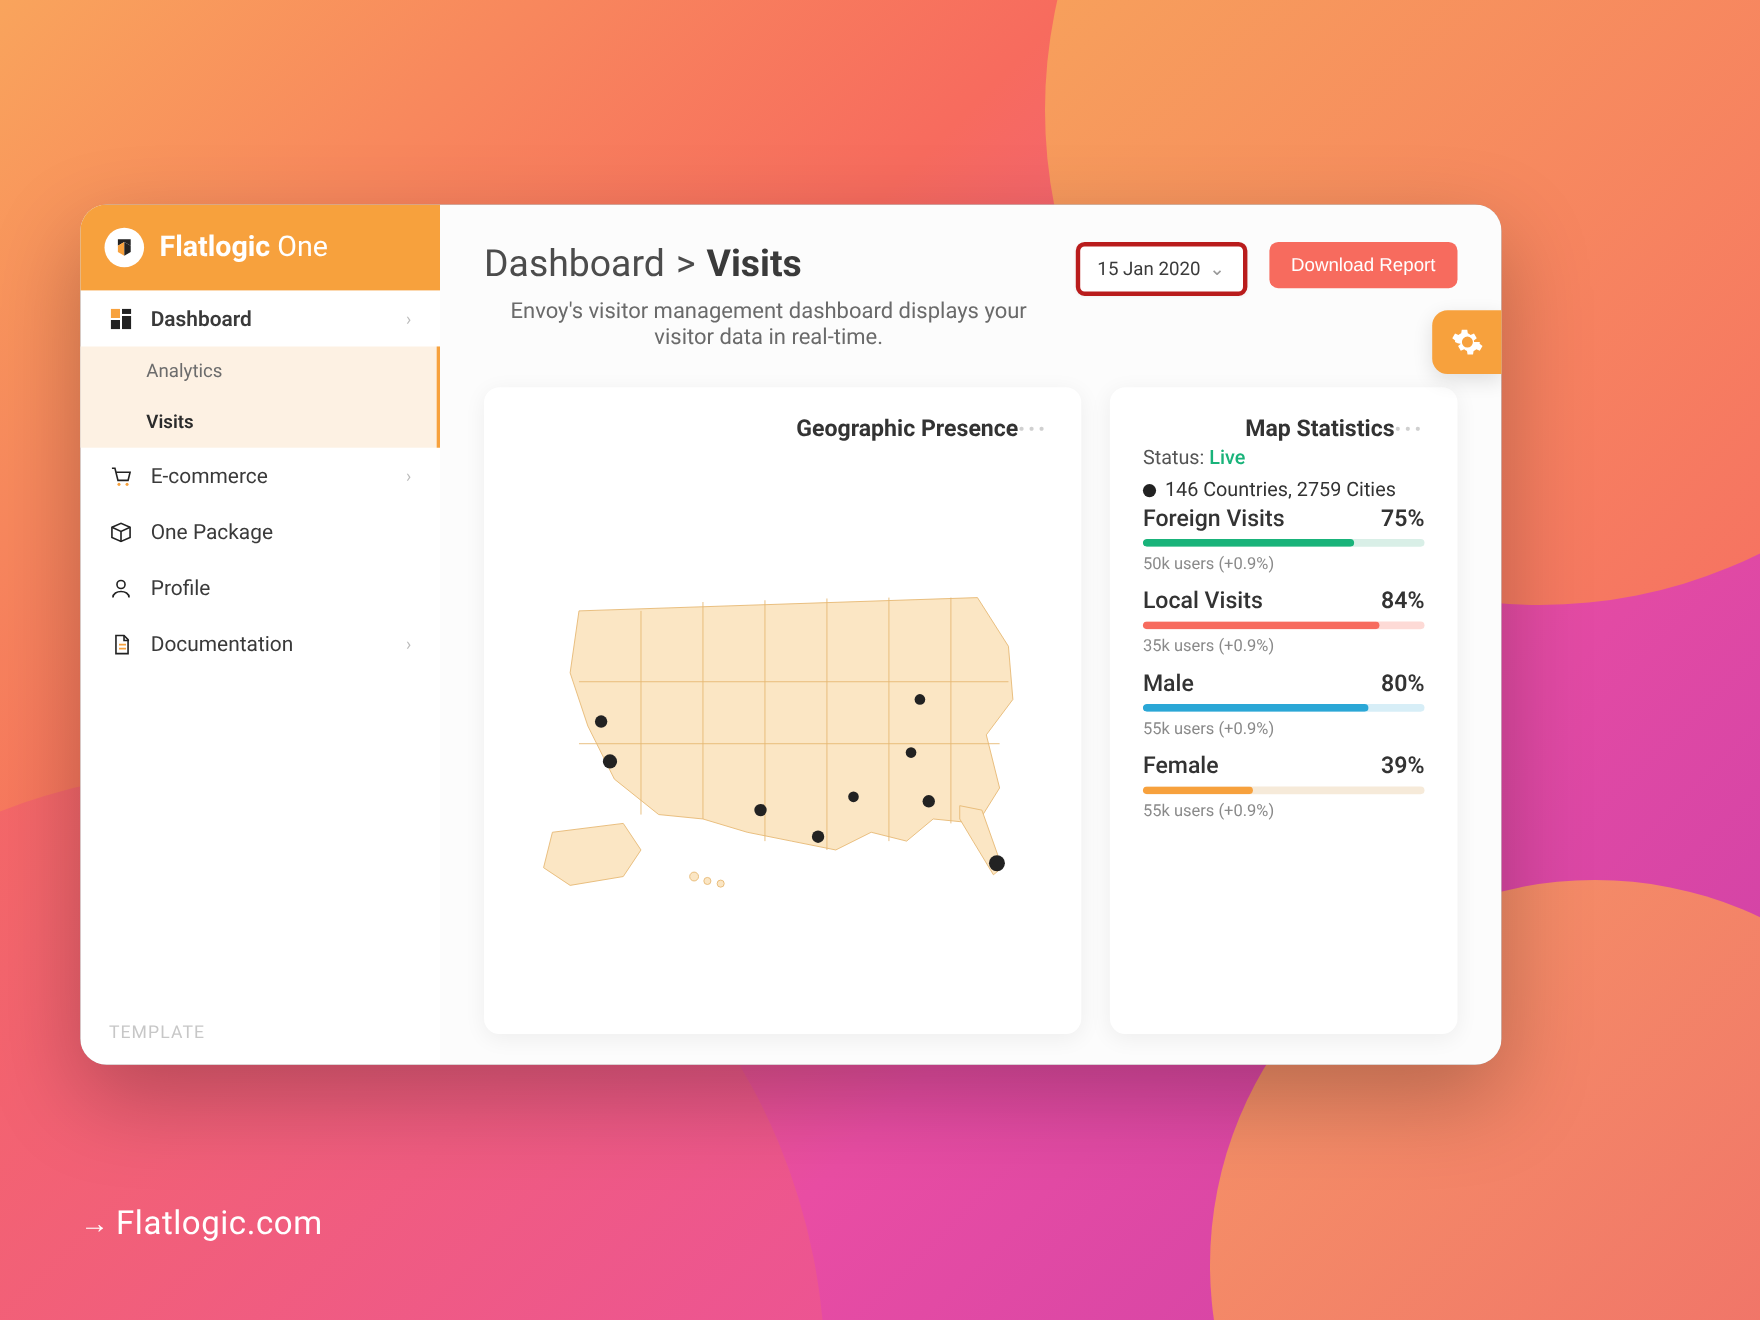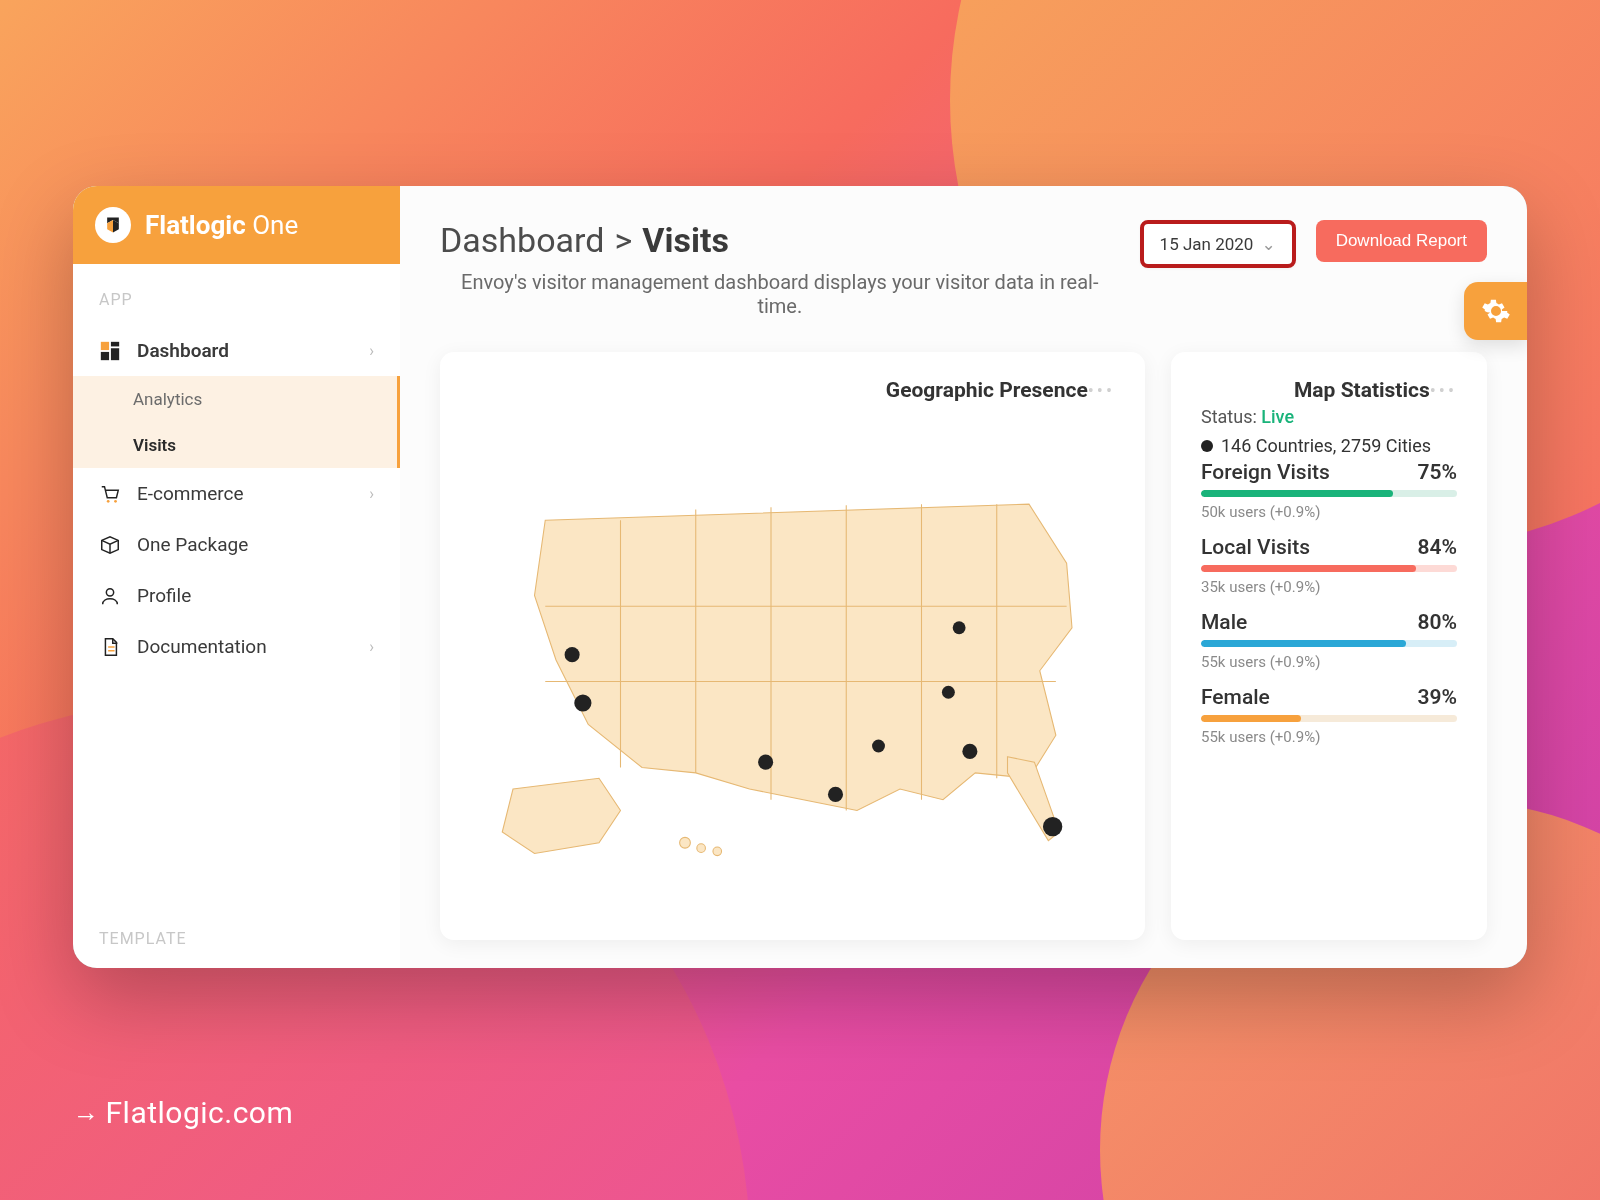--- a/index.html
+++ b/index.html
@@ -7,21 +7,21 @@
   font-family: -apple-system, BlinkMacSystemFont, "Segoe UI", Roboto, Helvetica, Arial, sans-serif;
   width: 1600px; height: 1200px;
   background: linear-gradient(135deg, #f9a45c 0%, #f76b5e 35%, #e94da3 65%, #c93fa8 100%);
   position: relative; overflow: hidden;
 }
 .bg-shape1 { position:absolute; width:900px; height:900px; border-radius:50%; background: linear-gradient(135deg,#f7b05b,#f76b5e); top:-350px; right:-250px; opacity:0.95;}
 .bg-shape2 { position:absolute; width:1100px; height:1100px; border-radius:50%; background: linear-gradient(135deg,#f76b5e,#e94da3); bottom:-600px; left:-350px; opacity:0.9;}
 .bg-shape3 { position:absolute; width:700px; height:700px; border-radius:50%; background: linear-gradient(135deg,#f9a45c,#f76b5e); bottom:-300px; right:-200px; opacity:0.85;}
 
 .window {
-  position:absolute; top:186px; left:73px; width:1454px; height:782px;
+  position:absolute; top:186px; left:73px; width:1292px; height:782px;
   background:#a3a3a3; border-radius:24px; box-shadow: 0 30px 80px rgba(0,0,0,0.25);
   display:flex; overflow:hidden;
 }
 .sidebar { width:327px; background:#fff; display:flex; flex-direction:column; }
 .sidebar-header {
   background:#f7a13d; height:78px; display:flex; align-items:center; padding:0 22px; gap:14px;
 }
 .logo-badge { width:36px; height:36px; background:#fff; border-radius:50%; display:flex; align-items:center; justify-content:center; }
 .logo-badge svg{width:20px;height:20px;}
 .brand { color:#fff; font-size:26px; font-weight:400; }
@@ -86,21 +86,20 @@
       <div class="logo-badge">
         <svg viewBox="0 0 24 24">
             <polygon points="5,3 19,3 19,10 12,6 5,10" fill="#222"></polygon>
             <polygon points="5,10 12,6 12,21 5,17" fill="#f7a13d"></polygon>
             <polygon points="12,6 19,10 19,17 12,21" fill="#222"></polygon>
           </svg>
       </div>
       <div class="brand"><b>Flatlogic</b> <span>One</span></div>
     </div>
 
-    <div class="section-label">APP</div>
 
     <div class="nav-item top">
       <span class="icon">
           <svg viewBox="0 0 24 24" width="22" height="22">
             <rect x="2" y="2" width="9" height="9" fill="#f7a13d"></rect>
             <rect x="13" y="2" width="9" height="5" fill="#222"></rect>
             <rect x="2" y="13" width="9" height="9" fill="#222"></rect>
             <rect x="13" y="9" width="9" height="13" fill="#222"></rect>
           </svg>
         </span>

